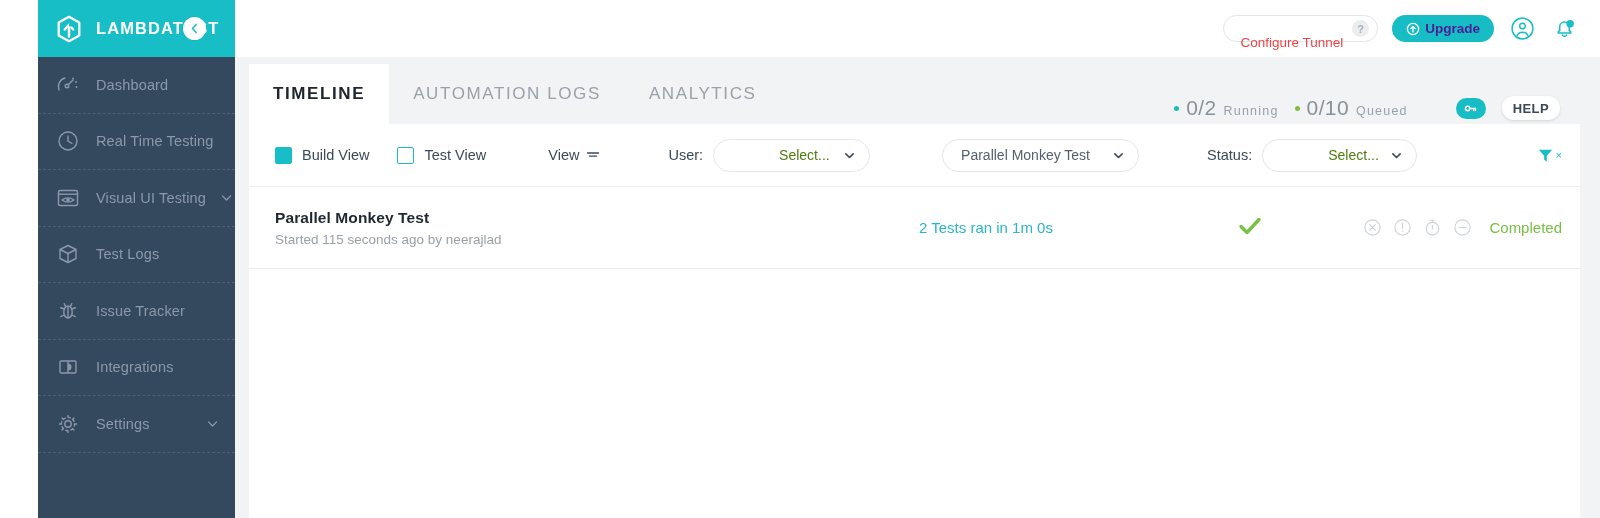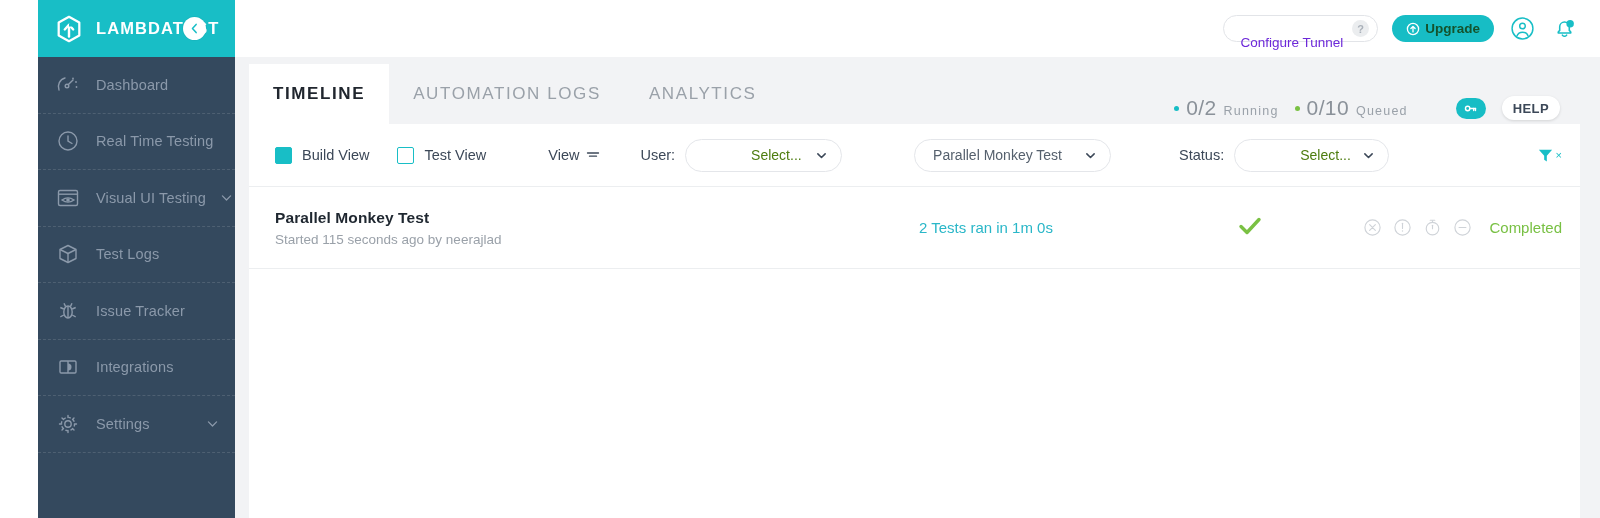--- a/index.html
+++ b/index.html
@@ -93,30 +93,30 @@
   .tunnel-pill {
     height: 27px;
     border: 1px solid #e2e4e8;
     border-radius: 14px;
     background: #fff;
     display: flex; align-items: center;
     padding: 0 8px 0 16px;
     gap: 9px;
     cursor: pointer;
   }
-  .tunnel-text { font-size: 13.5px; color: #6d28d9; margin-top: 28px; }
+  .tunnel-text { font-size: 13.5px; color: #ef4444; margin-top: 28px; }
   .qmark {
     width: 17px; height: 17px; border-radius: 50%;
     background: #ebedef; color: #a9b0b9;
     font-size: 11px; display:flex; align-items:center; justify-content:center;
     font-weight: bold;
   }
   .upgrade-btn {
     height: 27px; border-radius: 14px;
-    background: #17bdc5; color: #14532d;
+    background: #17bdc5; color: #4c1d95;
     display: flex; align-items: center; gap: 5px;
     padding: 0 14px;
     font-size: 13.5px; font-weight: bold;
     cursor: pointer; border: none;
     font-family: inherit;
   }
   .icon-btn { width: 28px; height: 28px; display:flex; align-items:center; justify-content:center; cursor:pointer; position: relative;}
 
   
   .card {
@@ -437,21 +437,21 @@
         <div class="date-wrap">
           <span class="date-label">View</span>
           <span style="display:flex;align-items:center;">
             <svg width="14" height="12" viewBox="0 0 14 12" fill="none" stroke="#3c4858" stroke-width="1.3" stroke-linecap="round">
               <path d="M1.5 4 L12.5 4"></path>
                 <path d="M3.5 7.2 L10.5 7.2"></path>
             </svg>
           </span>
         </div>
 
-        <span class="sel-label" style="margin-left:40px;">User:</span>
+        <span class="sel-label" style="margin-left:68px;">User:</span>
         <div class="select" style="margin-left:10px;width:157px;">
           <span class="val ph">Select...</span>
           <span class="cv">
             <svg width="13" height="13" viewBox="0 0 16 16" fill="none" stroke="#3c4858" stroke-width="1.9">
                 <path d="M3.5 6 L8 10.5 L12.5 6" stroke-linecap="round" stroke-linejoin="round"></path>
               </svg>
           </span>
         </div>
 
         <div class="select" style="margin-left:72px;width:197px;">

